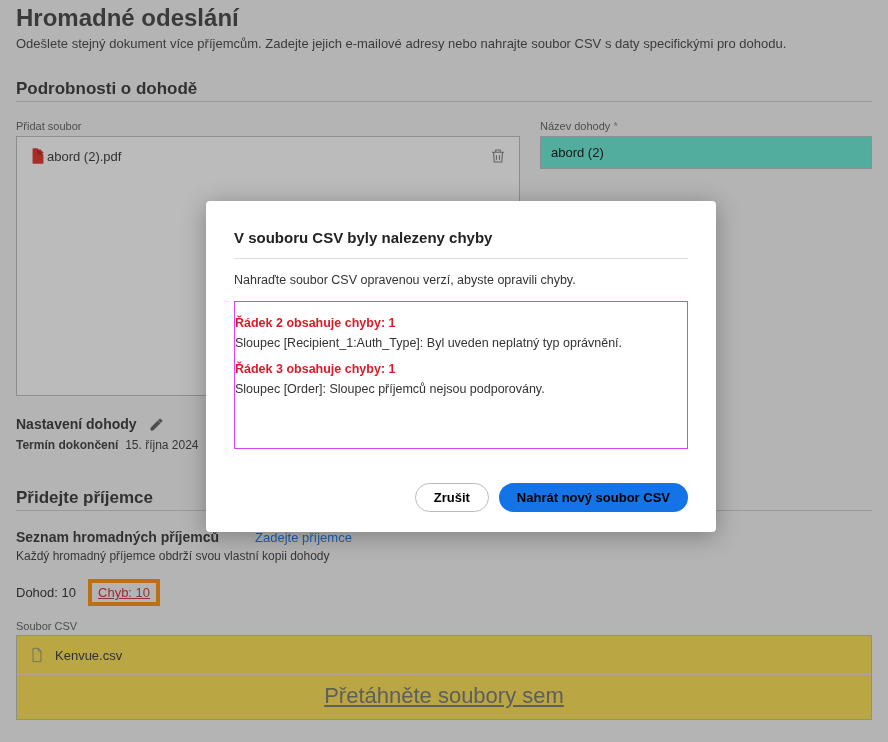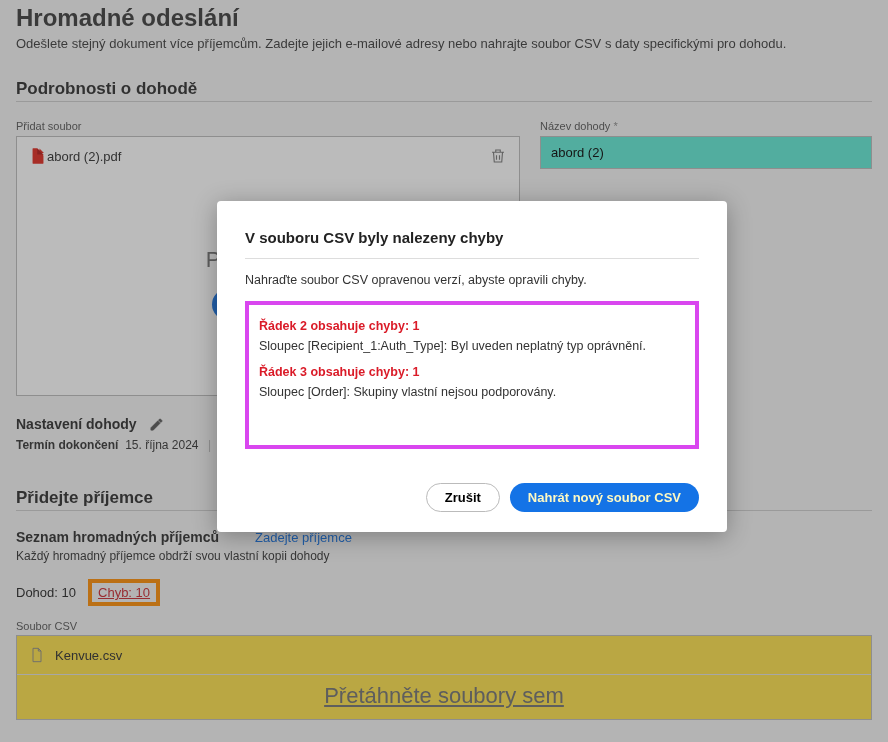--- a/index.html
+++ b/index.html
@@ -187,40 +187,40 @@
       justify-content: center;
     }
     .modal {
       background: #fff;
       width: 510px;
       border-radius: 4px;
       box-shadow: 0 4px 24px rgba(0,0,0,0.3);
       padding: 28px 28px 20px 28px;
       position: relative;
       top: -5px;
-      left: 28px;
+      left: 17px;
     }
     .modal-title {
       font-size: 15px;
       font-weight: 700;
       color: #222;
       padding-bottom: 12px;
       border-bottom: 1px solid #ddd;
       margin-bottom: 14px;
     }
     .modal-sub {
       font-size: 12.5px;
       color: #333;
       margin-bottom: 14px;
     }
     .error-list {
-      border: 4px solid #d946ef;
+      border: 1px solid #d946ef;
       height: 148px;
       overflow: auto;
-      padding: 8px 10px;
+      padding: 8px 0;
       position: relative;
       font-size: 12.5px;
     }
     .error-heading {
       color: #da1b28;
       font-weight: 600;
       margin: 6px 0 6px 0;
     }
     .error-detail {
       color: #333;
@@ -237,21 +237,21 @@
       background: #fff;
       border: 1px solid #bbb;
       border-radius: 16px;
       padding: 6px 18px;
       font-size: 13px;
       font-weight: 600;
       cursor: pointer;
     }
     .btn-primary {
       background: #1473e6;
-      color: #fef9c3;
+      color: #000000;
       border: none;
       border-radius: 16px;
       padding: 6px 18px;
       font-size: 13px;
       font-weight: 600;
       cursor: pointer;
     }
   </style>
 </head>
 <body>
@@ -336,20 +336,20 @@
 </div>
 
 <div class="overlay">
   <div class="modal">
     <div class="modal-title">V souboru CSV byly nalezeny chyby</div>
     <div class="modal-sub">Nahraďte soubor CSV opravenou verzí, abyste opravili chyby.</div>
     <div class="error-list">
       <div class="error-heading">Řádek 2 obsahuje chyby: 1</div>
       <div class="error-detail">Sloupec [Recipient_1:Auth_Type]: Byl uveden neplatný typ oprávnění.</div>
       <div class="error-heading">Řádek 3 obsahuje chyby: 1</div>
-      <div class="error-detail">Sloupec [Order]: Skupiny vlastní nejsou podporovány.</div>
+      <div class="error-detail">Sloupec [Order]: Sloupec příjemců nejsou podporovány.</div>
     </div>
     <div class="modal-btns">
       <button class="btn-cancel">Zrušit</button>
       <button class="btn-primary">Nahrát nový soubor CSV</button>
     </div>
   </div>
 </div>
 
 </body></html>

